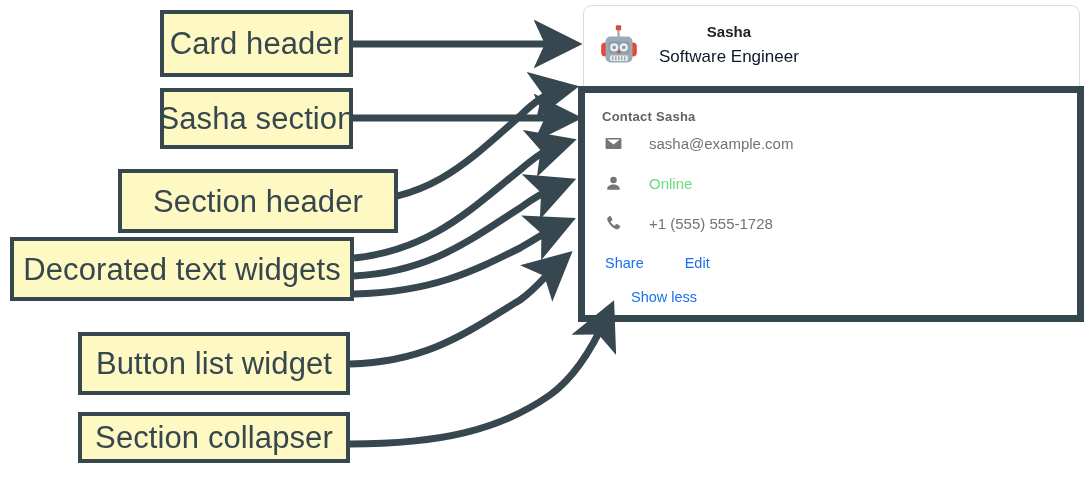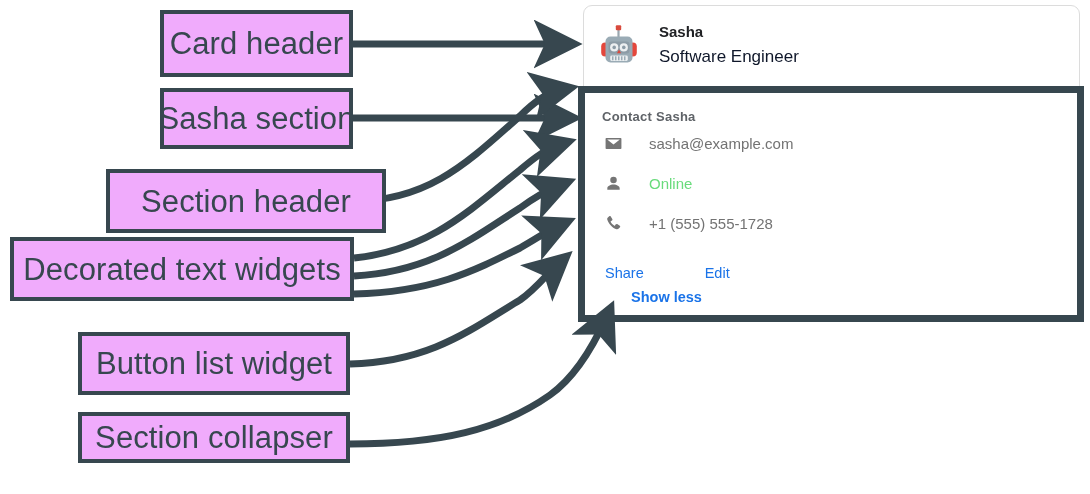--- a/index.html
+++ b/index.html
@@ -6,72 +6,72 @@
   body{
     width:1090px;height:494px;position:relative;overflow:hidden;
     background:#ffffff;
     font-family:"Liberation Sans","DejaVu Sans",sans-serif;
   }
   #stage{position:absolute;left:0;top:0;width:1090px;height:494px;}
 
   
   .lbl{
     position:absolute;box-sizing:border-box;
-    background:#f0abfc;border:4px solid #37474f;
+    background:#fef9c3;border:4px solid #37474f;
     display:flex;align-items:center;justify-content:center;
     color:#37474f;font-size:31px;line-height:1;
     letter-spacing:.1px;white-space:nowrap;z-index:40;
   }
   #lbl-card-header   {left:160px;top:10px; width:193px;height:67px;}
   #lbl-card-section  {left:160px;top:88px; width:193px;height:61px;}
-  #lbl-section-header{left:106px;top:169px;width:280px;height:64px;}
+  #lbl-section-header{left:118px;top:169px;width:280px;height:64px;}
   #lbl-decorated     {left:10px; top:237px;width:344px;height:64px;}
   #lbl-button-list   {left:78px; top:332px;width:272px;height:63px;}
   #lbl-collapser     {left:78px; top:412px;width:272px;height:51px;}
 
   
   #arrows{position:absolute;left:0;top:0;width:1090px;height:494px;z-index:30;
           pointer-events:none;}
 
   
   #card{
     position:absolute;left:583px;top:5px;width:497px;height:316px;
     box-sizing:border-box;
     background:#ffffff;border:1px solid #dcdcdc;border-radius:9px;
     z-index:10;
   }
   #card-header{
     position:absolute;left:0;top:0;width:100%;height:80px;
     display:flex;align-items:center;padding-left:14px;box-sizing:border-box;
   }
   .avatar{width:42px;height:46px;flex:0 0 42px;position:relative;}
-  .hdr-text{margin-left:19px;display:flex;flex-direction:column;justify-content:center;}
+  .hdr-text{margin-left:19px;display:flex;flex-direction:column;justify-content:center;align-items:center;}
   .hdr-title{font-size:15px;font-weight:bold;color:#202124;line-height:1.35;}
   .hdr-sub{font-size:17px;color:#0f172a;line-height:1.5;margin-top:2px;}
 
   #card-body{position:absolute;left:0;top:82px;width:100%;padding:0 0 0 18px;
              box-sizing:border-box;}
   .section-header{
     font-size:13px;font-weight:bold;color:#5f6368;
     letter-spacing:.25px;margin:22px 0 0 0;line-height:1;
   }
   .drow{display:flex;align-items:center;height:40px;margin-top:0;}
   .drow .gl{width:22px;height:22px;flex:0 0 22px;display:flex;align-items:center;
             justify-content:center;color:#757575;}
   .drow .dtxt{margin-left:25px;font-size:15px;color:#737373;line-height:1;}
   .dtxt.green{color:#69db7c;}
 
-  #btnrow{display:flex;align-items:flex-end;height:34px;margin-top:3px;gap:20px;}
+  #btnrow{display:flex;align-items:center;height:34px;margin-top:3px;}
   .tbtn{font-size:14.5px;color:#1a73e8;font-weight:normal;line-height:1;
         cursor:pointer;}
   .tbtn.first{margin-left:3px;}
   .tbtn.second{margin-left:41px;}
 
   #collapser{height:30px;display:flex;align-items:center;margin-top:2px;}
-  #collapser .ctxt{margin-left:29px;font-size:14.5px;font-weight:bold;
+  #collapser .ctxt{margin-left:29px;font-size:14.5px;font-weight:normal;
                    color:#1a73e8;line-height:1;cursor:pointer;}
 
   
   #section-outline{
     position:absolute;left:578px;top:86px;width:506px;height:236px;
     box-sizing:border-box;border:7px solid #37474f;background:transparent;
     z-index:20;pointer-events:none;
   }
 </style>
 </head>

